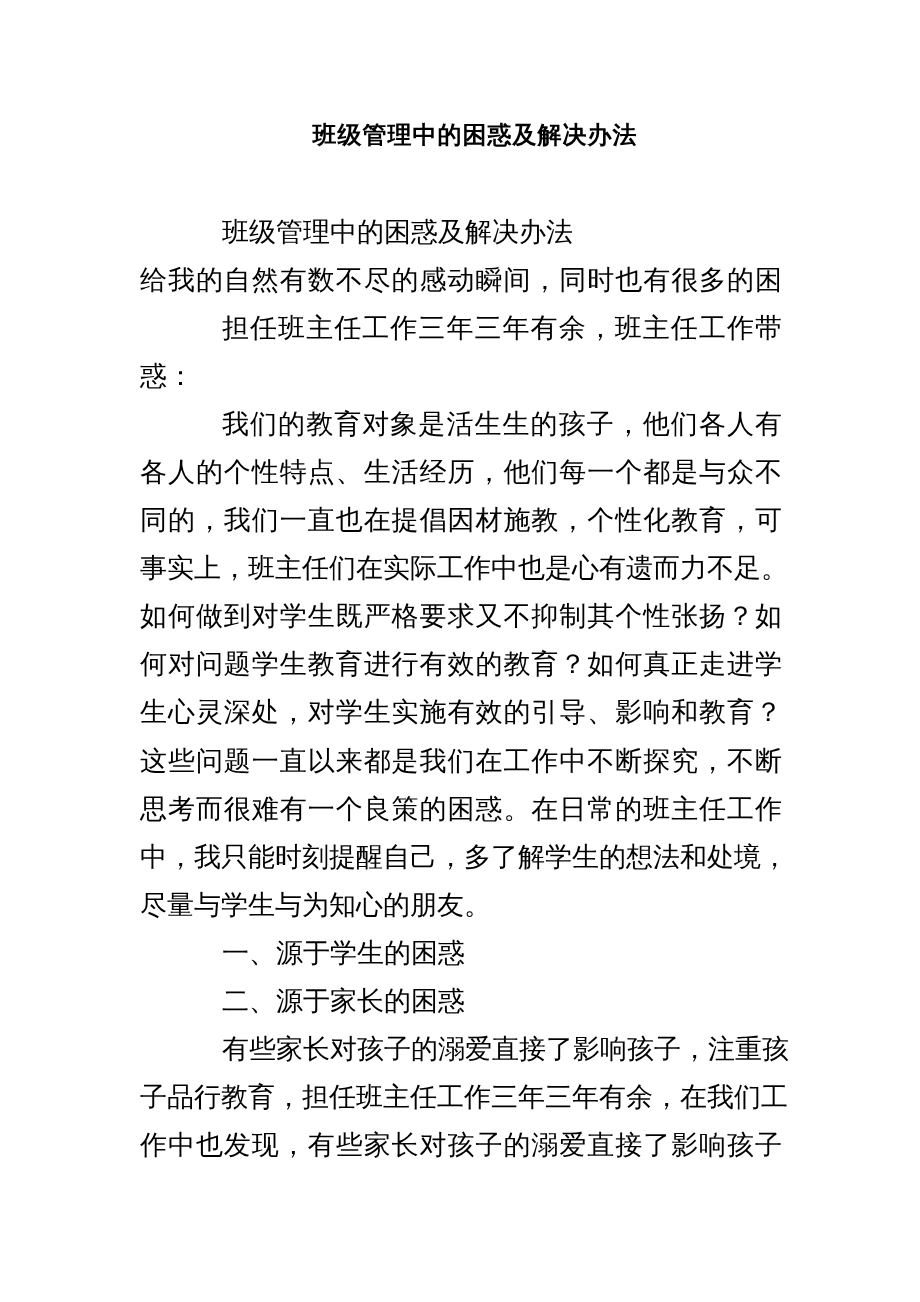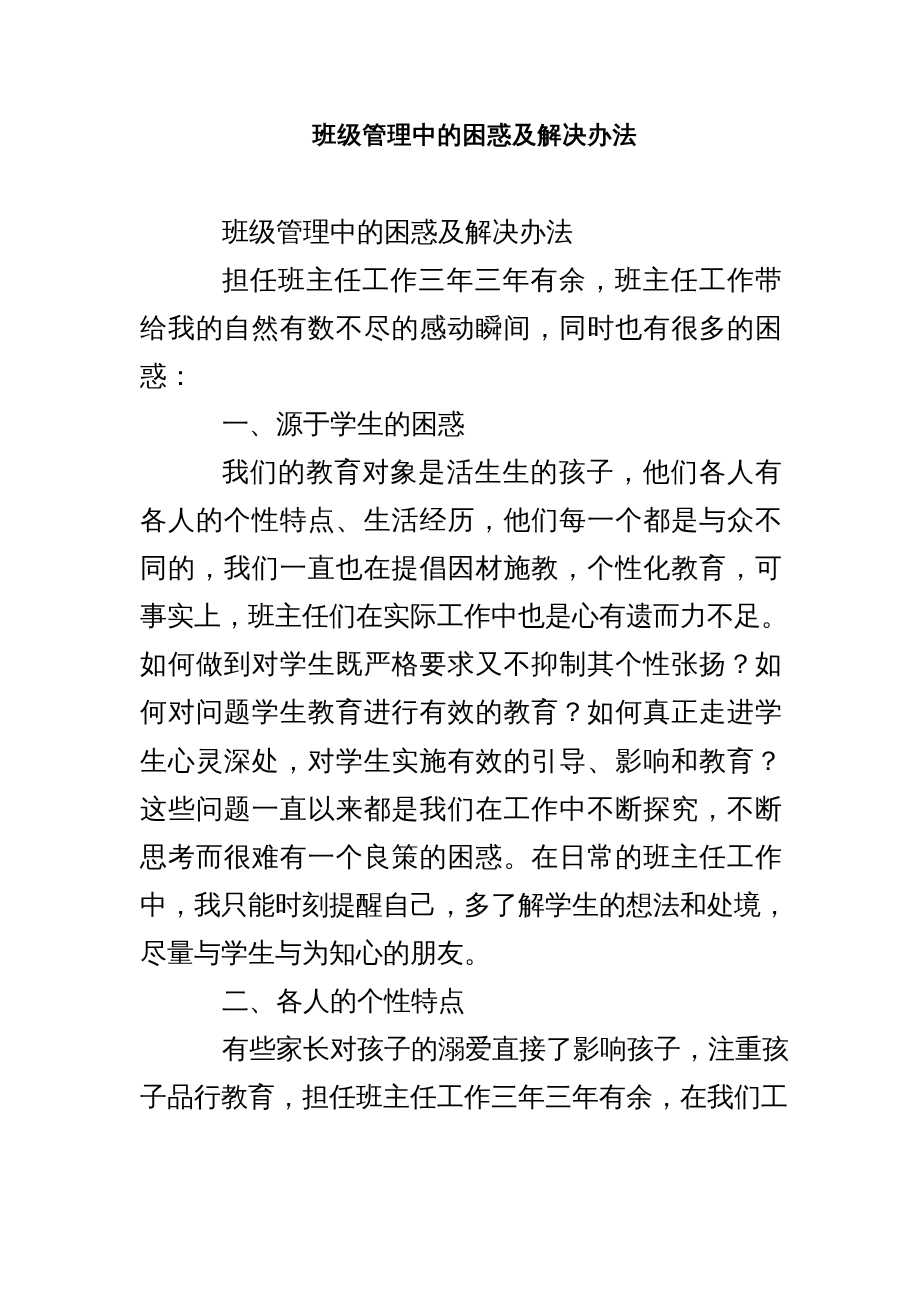--- a/index.html
+++ b/index.html
@@ -67,45 +67,46 @@
 <div class="page">
   <h1 class="doc-title">班级管理中的困惑及解决办法</h1>
 
   <div class="body-text">
 
     <div class="para">
       <span class="line first last">班级管理中的困惑及解决办法</span>
     </div>
 
     <div class="para">
+      <span class="line">给我的自然有数不尽的感动瞬间，同时也有很多的困</span>
       <span class="line first">担任班主任工作三年三年有余，班主任工作带</span>
-      <span class="line">给我的自然有数不尽的感动瞬间，同时也有很多的困</span>
       <span class="line last">惑：</span>
-    </div>
-
-    <div class="para">
-      <span class="line first last">一、源于学生的困惑</span>
     </div>
 
     <div class="para">
       <span class="line first">我们的教育对象是活生生的孩子，他们各人有</span>
       <span class="line">各人的个性特点、生活经历，他们每一个都是与众不</span>
       <span class="line">同的，我们一直也在提倡因材施教，个性化教育，可</span>
       <span class="line">事实上，班主任们在实际工作中也是心有遗而力不足。</span>
       <span class="line">如何做到对学生既严格要求又不抑制其个性张扬？如</span>
       <span class="line">何对问题学生教育进行有效的教育？如何真正走进学</span>
       <span class="line">生心灵深处，对学生实施有效的引导、影响和教育？</span>
       <span class="line">这些问题一直以来都是我们在工作中不断探究，不断</span>
       <span class="line">思考而很难有一个良策的困惑。在日常的班主任工作</span>
       <span class="line">中，我只能时刻提醒自己，多了解学生的想法和处境，</span>
       <span class="line last">尽量与学生与为知心的朋友。</span>
     </div>
 
     <div class="para">
-      <span class="line first last">二、各人的个性特点</span>
+      <span class="line first last">一、源于学生的困惑</span>
+    </div>
+
+    <div class="para">
+      <span class="line first last">二、源于家长的困惑</span>
     </div>
 
     <div class="para">
       <span class="line first">有些家长对孩子的溺爱直接了影响孩子，注重孩</span>
       <span class="line">子品行教育，担任班主任工作三年三年有余，在我们工</span>
+      <span class="line">作中也发现，有些家长对孩子的溺爱直接了影响孩子</span>
     </div>
   </div>
 </div>
 
 </body></html>

